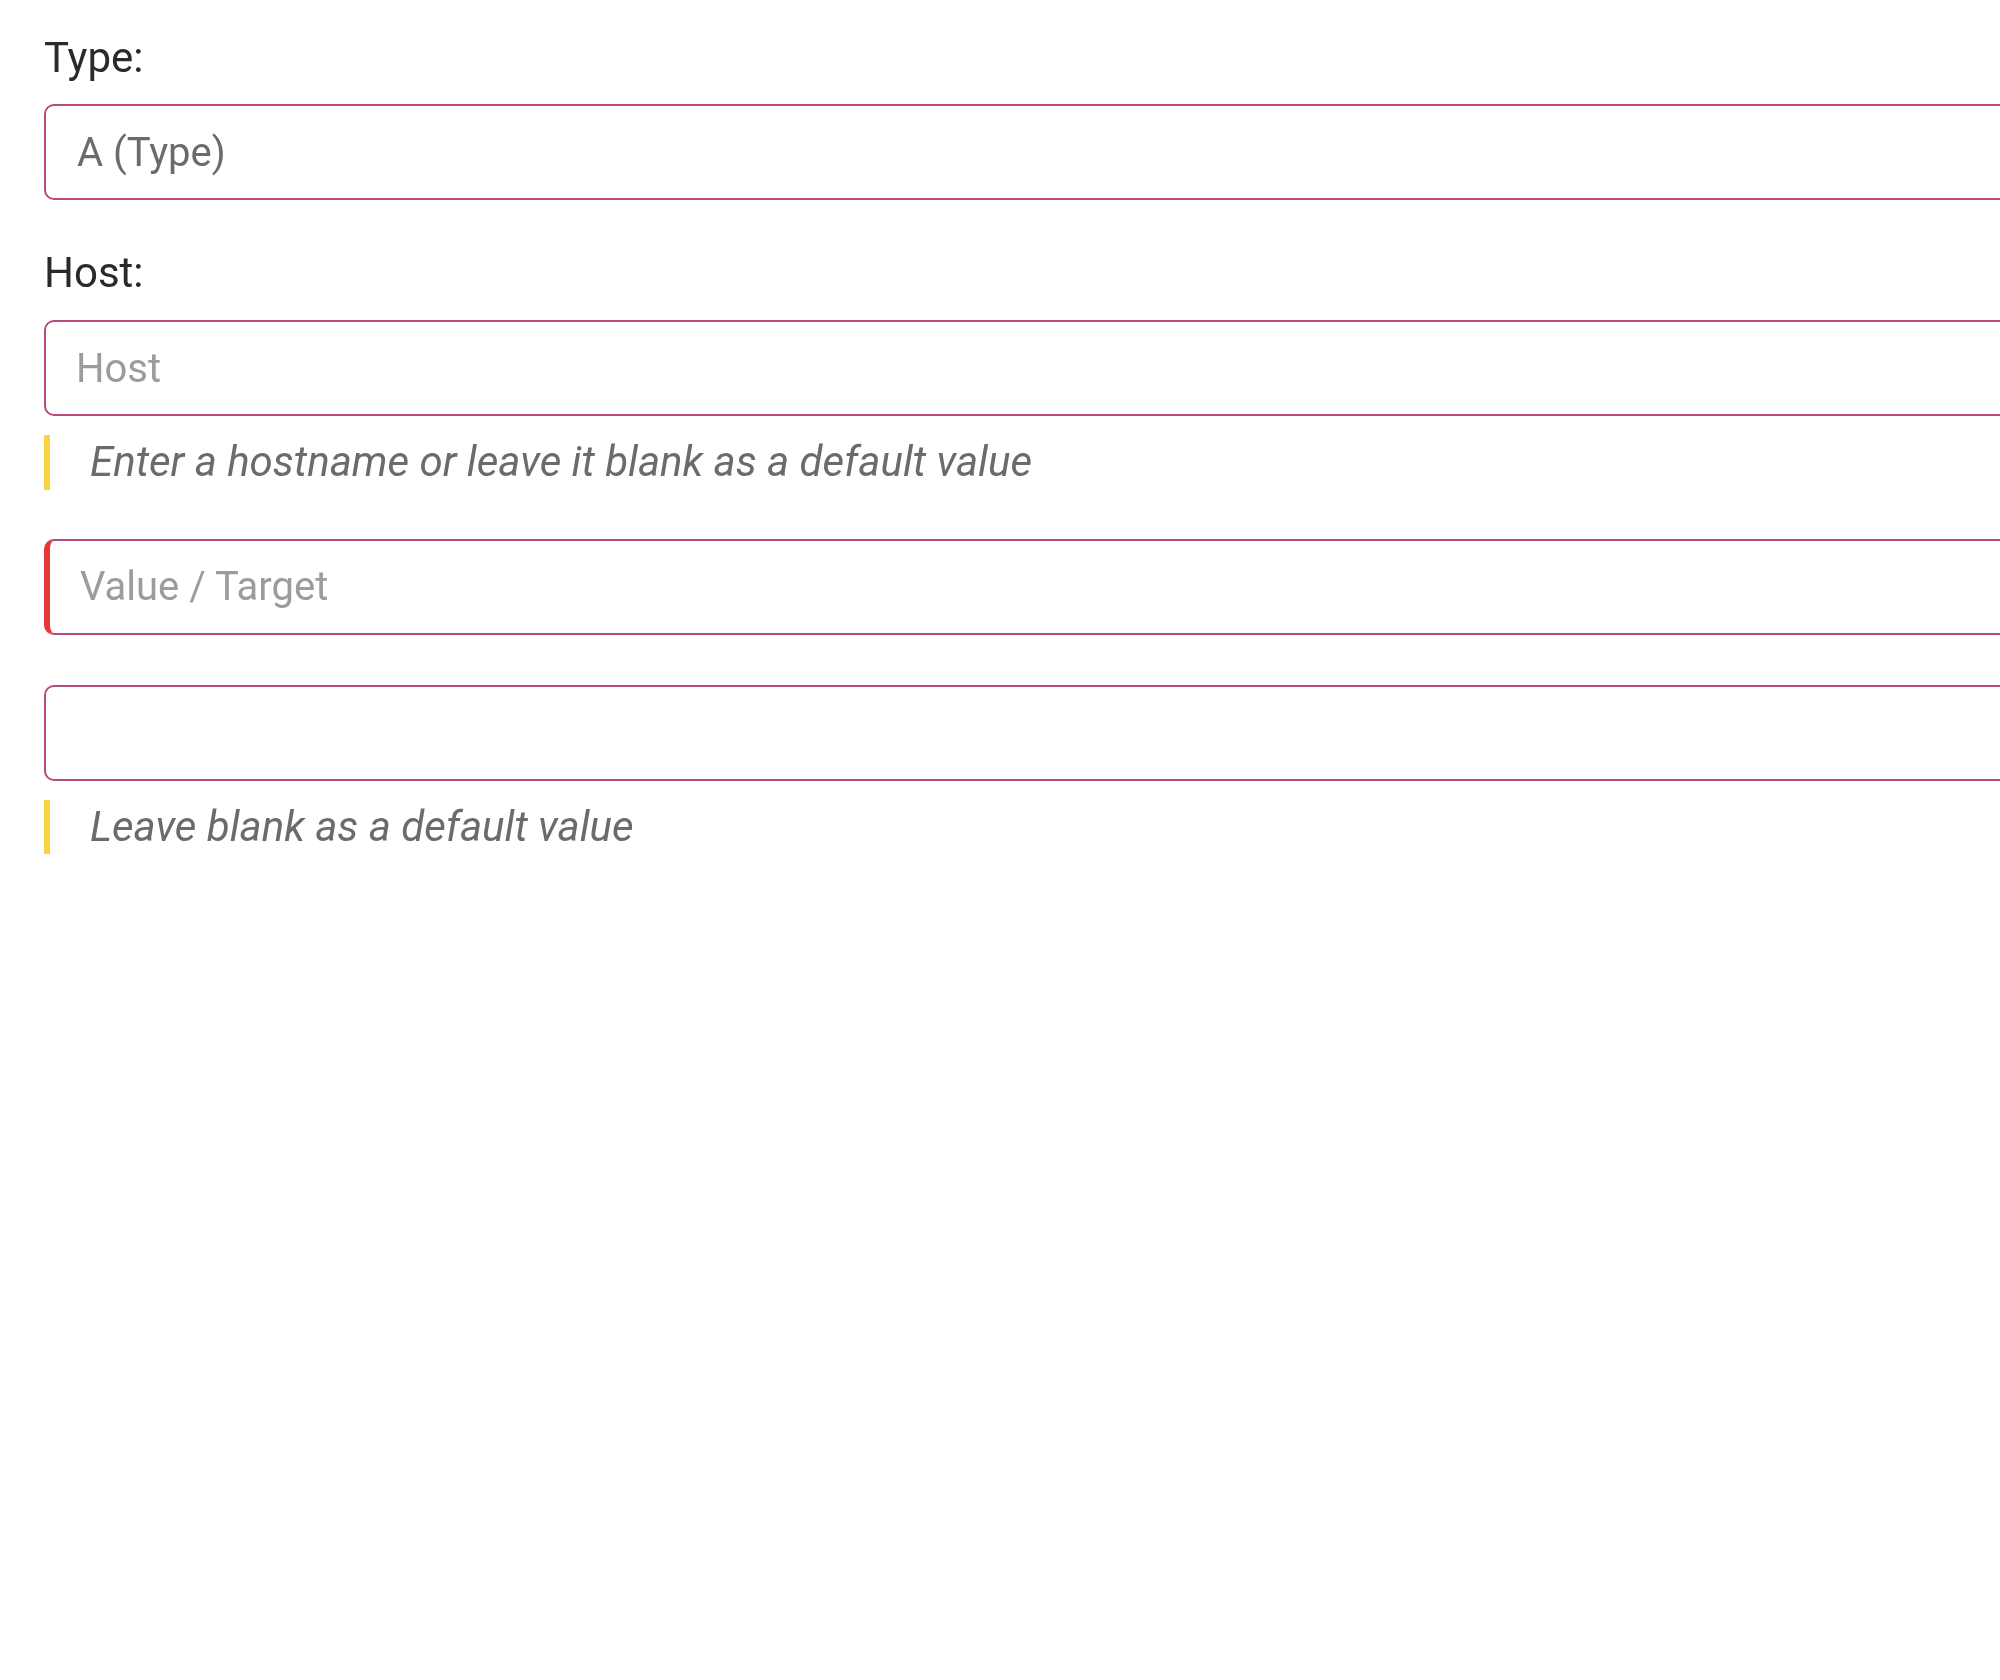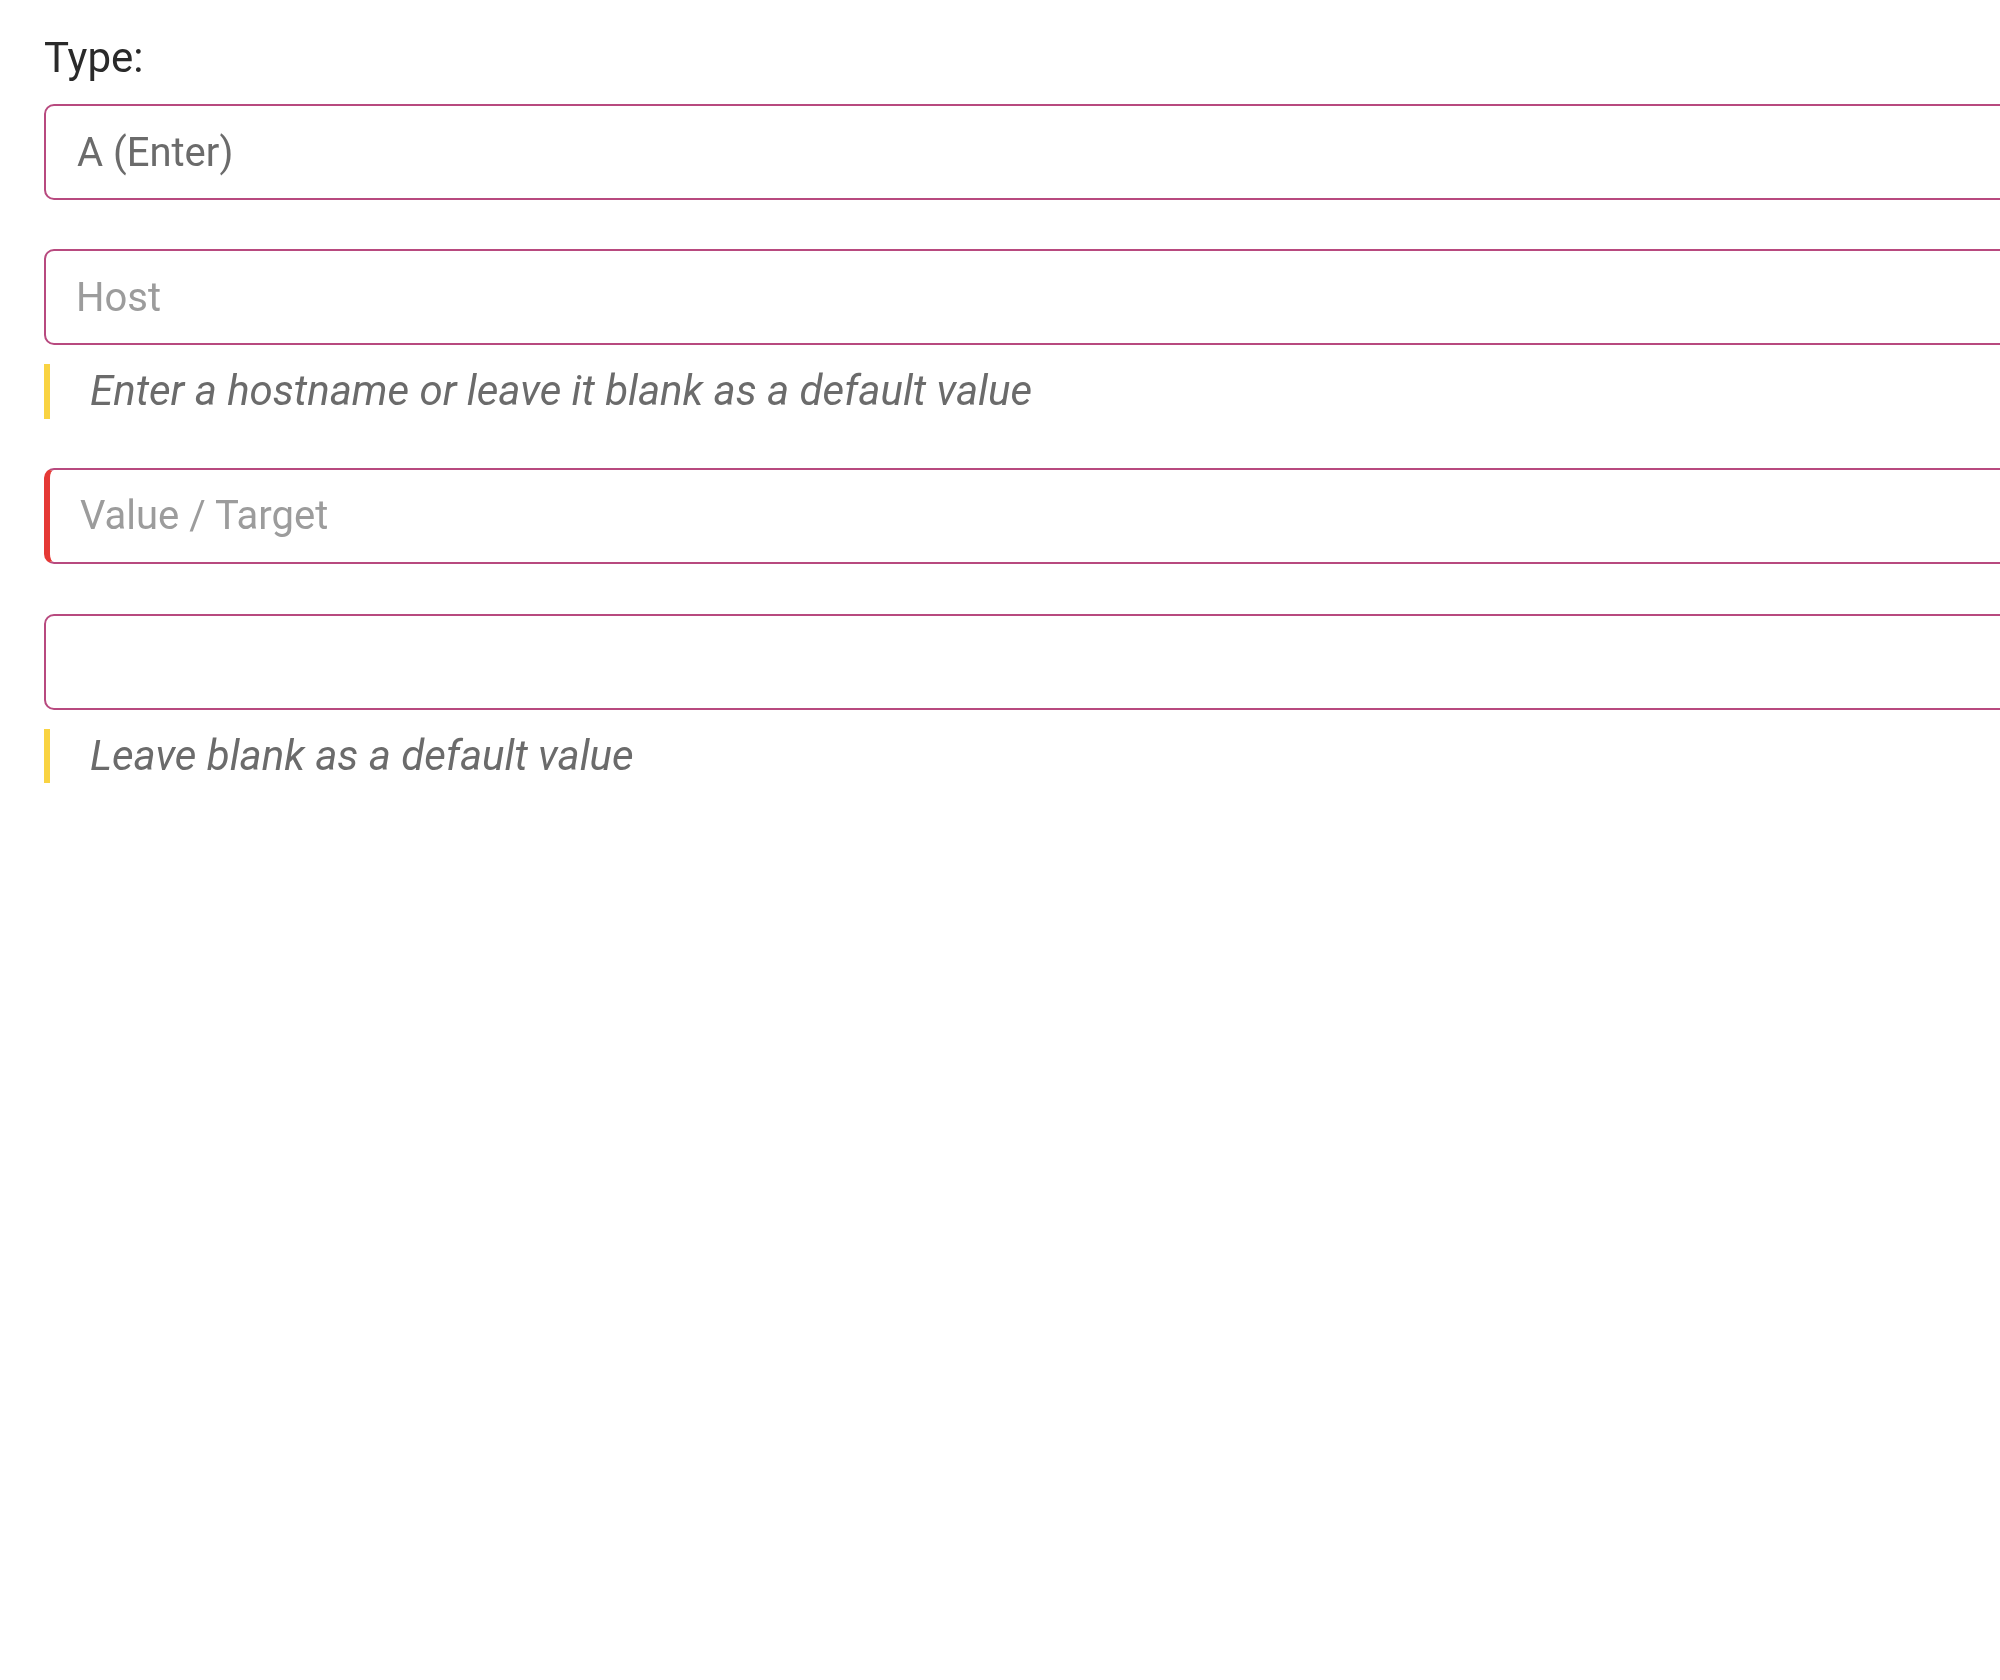--- a/index.html
+++ b/index.html
@@ -70,25 +70,26 @@
       color: #6b6b6b;
       line-height: 1.3;
     }
   </style>
 </head>
 <body>
 
 <div class="form-group">
   <label class="form-label">Type:</label>
   <div class="form-select">
-    <span>A (Enter)</span>
+    <span>A (Type)</span>
   </div>
 </div>
 
 <div class="form-group">
+  <label class="form-label">Host:</label>
   <input type="text" class="form-control" placeholder="Host" style="">
   <div class="hint">Enter a hostname or leave it blank as a default value</div>
 </div>
 
 <div class="form-group">
   <input type="text" class="form-control form-control-error" placeholder="Value / Target" style="">
 </div>
 
 <div class="form-group">
   <input type="text" class="form-control" placeholder="" style="">

